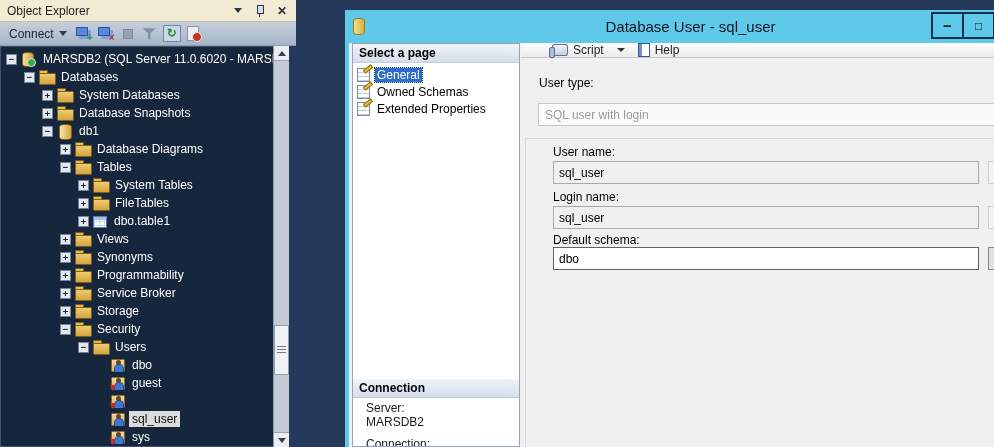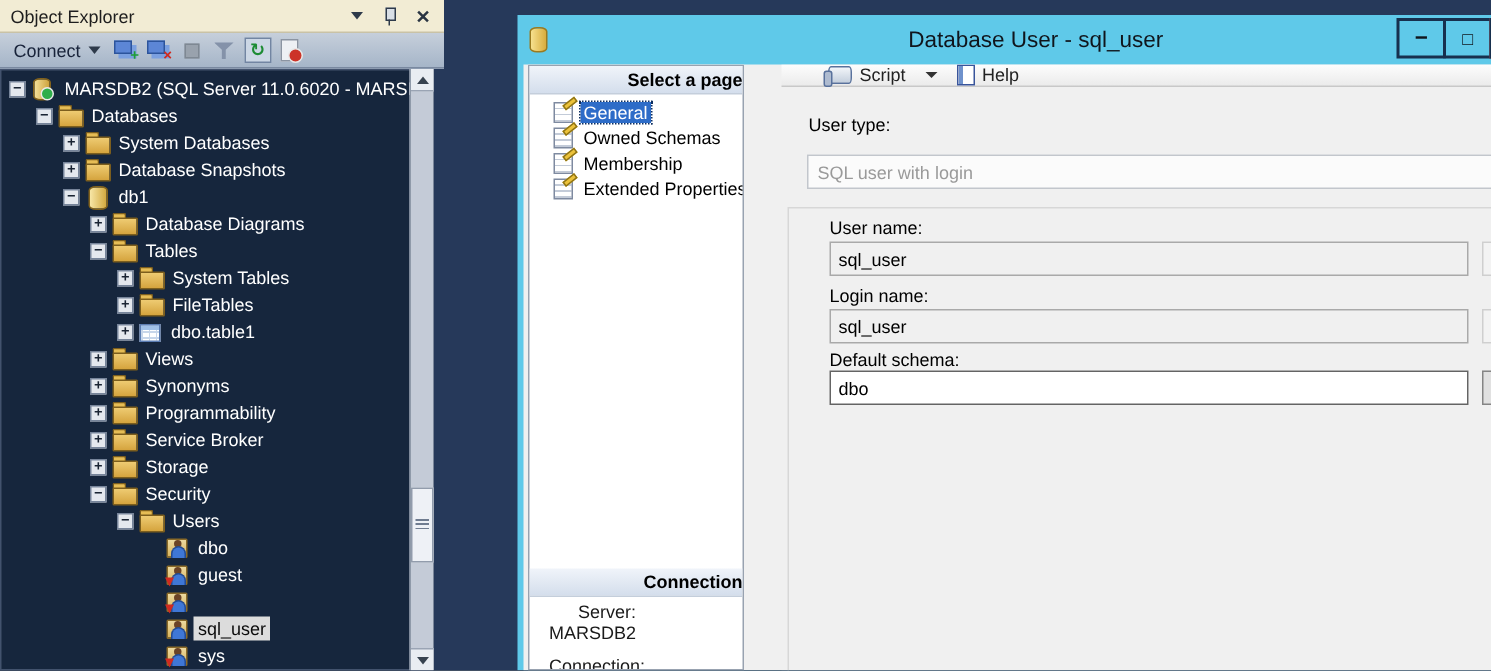--- a/index.html
+++ b/index.html
@@ -90,25 +90,25 @@
   #dlg-icon { position:absolute; left:4px; top:8px; width:12px; height:17px; background:linear-gradient(90deg,#f6e08e,#d8ad3e); border:1px solid #9a7a20; border-radius:5px/3px; }
   #dlg-buttons { position:absolute; right:0px; top:2px; display:flex; }
   .win-btn { height:27px; border:2px solid #17304e; margin-left:-2px; display:flex; align-items:center; justify-content:center;
     font-weight:bold; color:#10151c; background:#5fc9e9; }
   .win-btn.min { width:33px; font-size:15px; }
   .win-btn.max { width:33px; font-size:12px; }
   .win-btn.close { width:39px; background:#bf4f4a; font-size:13px; }
 
   #dlg-body { position:relative; height:404px; background:#f0f0f0; overflow:hidden; }
 
-  #left-pane { position:absolute; left:3px; top:0; width:144px; height:404px; background:#ffffff; border:1px solid #98a2b0; overflow:hidden;text-align:right; }
+  #left-pane { position:absolute; left:3px; top:0; width:168px; height:404px; background:#ffffff; border:1px solid #98a2b0; overflow:hidden; }
   .pane-header { height:19px; background:linear-gradient(#f0f4fa,#d4deec); font-size:12px; font-weight:bold; color:#000;
     padding:2px 0 0 6px; border-bottom:1px solid #c4cedb; }
   #page-list { padding-top:3px; }
-  .page-item { display:flex; align-items:center; gap:5px; height:17px; padding-left:16px; font-size:12px; color:#000; white-space:nowrap; }
+  .page-item { display:flex; align-items:center; gap:5px; height:17px; padding-left:4px; font-size:12px; color:#000; white-space:nowrap; }
   .page-label { padding:0 2px; }
   .page-label.sel { background:#2d6cc8; color:#fff; outline:1px dotted #0e2f60; outline-offset:0px; }
   .ico-page { position:relative; flex:0 0 auto; width:13px; height:14px; background:#fff; border:1px solid #7e8aa0;
     background-image:repeating-linear-gradient(transparent 0 3px,#c3cbd8 3px 4px); }
   .ico-page .pen { position:absolute; right:-4px; top:-2px; width:10px; height:4px; background:#ecc23a; border:1px solid #8f7416; transform:rotate(-38deg); }
   #connection-header { position:absolute; left:0; right:0; top:335px; }
   #conn-block { position:absolute; left:13px; top:357px; font-size:12px; color:#1a1a1a; line-height:14px; }
   #conn-label2 { position:absolute; left:13px; top:393px; font-size:12px; color:#1a1a1a; }
 
   #right-pane { position:absolute; left:172px; top:0; right:0; height:404px; }
@@ -340,26 +340,20 @@
             <div class="page-item">
               <span class="ico-page">
                 <span class="pen"></span>
               </span>
               <span class="page-label">Owned Schemas</span>
             </div>
             <div class="page-item">
               <span class="ico-page">
                 <span class="pen"></span>
               </span>
-              <span class="page-label">Membership</span>
-            </div>
-            <div class="page-item">
-              <span class="ico-page">
-                <span class="pen"></span>
-              </span>
               <span class="page-label">Extended Properties</span>
             </div>
           </div>
         <div id="connection-header" class="pane-header">Connection</div>
         <div id="conn-block">
           <div>Server:</div>
           <div>MARSDB2</div>
         </div>
         <div id="conn-label2">Connection:</div>
       </div>

